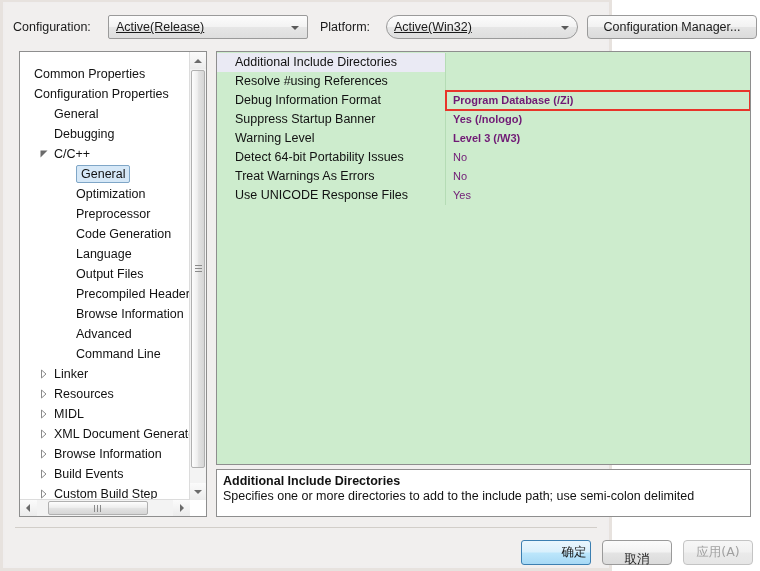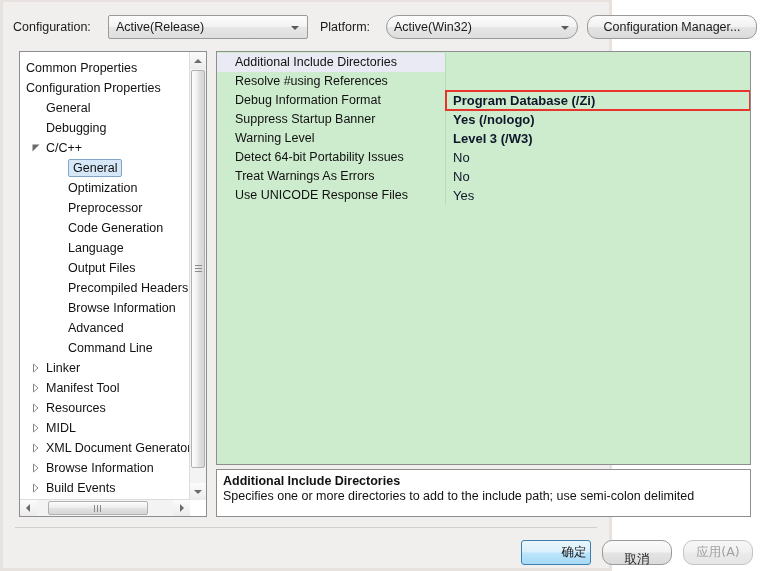--- a/index.html
+++ b/index.html
@@ -58,34 +58,35 @@
     border-radius: 2px;
     background: linear-gradient(to bottom,#fcfcfc 0%, #f3f3f3 48%, #e6e6e6 52%, #dedede 100%);
     cursor: default;
   }
   .combo .combo-text {
     position: absolute;
     left: 7px; top: 4px;
     font-size: 12.5px;
     color: #1a1a1a;
     white-space: nowrap;
+    text-decoration: underline;
   }
   .combo .combo-arrow {
     position: absolute;
     right: 8px; top: 10px;
     width: 0; height: 0;
     border-left: 4px solid transparent;
     border-right: 4px solid transparent;
     border-top: 4px solid #5a5a5a;
   }
   .pushbutton {
     position: absolute;
     box-sizing: border-box;
     border: 1px solid #9a9a9a;
-    border-radius: 10px;
+    border-radius: 4px;
     background: linear-gradient(to bottom,#fbfbfb 0%, #f2f2f2 48%, #e4e4e4 52%, #dbdbdb 100%);
     text-align: center;
     cursor: default;
     font-size: 12.5px;
     color: #1a1a1a;
     line-height: 1;
   }
   #btn-config-manager {
     left: 574px; top: 0;
     width: 170px; height: 24px;
@@ -97,23 +98,24 @@
     position: absolute;
     left: 14px; top: 48px;
     width: 188px; height: 466px;
     box-sizing: border-box;
     background: #ffffff;
     border: 1px solid #8e8e8e;
     overflow: hidden;
   }
   #tree-scrollarea {
     position: absolute;
-    left: 0; top: 6px;
+    left: 0; top: 12px;
     width: 170px; height: 448px;
     overflow: hidden;
+    padding-left: 8px;
   }
   .tree-node {
     position: relative;
     height: 20px;
     line-height: 20px;
     white-space: nowrap;
     font-size: 12.5px;
     color: #111111;
     cursor: default;
   }
@@ -276,22 +278,22 @@
   }
   .grid-row.selected .grid-name {
     background: #eaeaf4;
   }
   .grid-value {
     position: absolute;
     left: 228px; top: 0;
     right: 0; height: 19px;
     box-sizing: border-box;
     padding-left: 8px;
-    font-size: 13px;
-    color: #0f172a;
+    font-size: 11px;
+    color: #701a75;
     white-space: nowrap;
     overflow: hidden;
   }
   .grid-value.bold { font-weight: bold; }
   .grid-divider {
     position: absolute;
     left: 228px; top: 0;
     width: 1px; height: 19px;
     background: #b5dcb5;
   }
@@ -410,23 +412,20 @@
           <div class="tree-node lvl2"><span>Output Files</span></div>
           <div class="tree-node lvl2"><span>Precompiled Headers</span></div>
           <div class="tree-node lvl2"><span>Browse Information</span></div>
           <div class="tree-node lvl2"><span>Advanced</span></div>
           <div class="tree-node lvl2"><span>Command Line</span></div>
           <div class="tree-node lvl1"><svg width="8" height="10" viewBox="0 0 8 10" style="position: absolute; left: 12px; top: 5px;">
               <path d="M1.5 1 L6 5 L1.5 9 Z" fill="none" stroke="#8a8a8a" stroke-width="1"></path>
             </svg><span>Linker</span></div>
           <div class="tree-node lvl1"><svg width="8" height="10" viewBox="0 0 8 10" style="position: absolute; left: 12px; top: 5px;">
               <path d="M1.5 1 L6 5 L1.5 9 Z" fill="none" stroke="#8a8a8a" stroke-width="1"></path>
-            </svg><span>Manifest Tool</span></div>
-          <div class="tree-node lvl1"><svg width="8" height="10" viewBox="0 0 8 10" style="position: absolute; left: 12px; top: 5px;">
-              <path d="M1.5 1 L6 5 L1.5 9 Z" fill="none" stroke="#8a8a8a" stroke-width="1"></path>
             </svg><span>Resources</span></div>
           <div class="tree-node lvl1"><svg width="8" height="10" viewBox="0 0 8 10" style="position: absolute; left: 12px; top: 5px;">
               <path d="M1.5 1 L6 5 L1.5 9 Z" fill="none" stroke="#8a8a8a" stroke-width="1"></path>
             </svg><span>MIDL</span></div>
           <div class="tree-node lvl1"><svg width="8" height="10" viewBox="0 0 8 10" style="position: absolute; left: 12px; top: 5px;">
               <path d="M1.5 1 L6 5 L1.5 9 Z" fill="none" stroke="#8a8a8a" stroke-width="1"></path>
             </svg><span>XML Document Generator</span></div>
           <div class="tree-node lvl1"><svg width="8" height="10" viewBox="0 0 8 10" style="position: absolute; left: 12px; top: 5px;">
               <path d="M1.5 1 L6 5 L1.5 9 Z" fill="none" stroke="#8a8a8a" stroke-width="1"></path>
             </svg><span>Browse Information</span></div>

